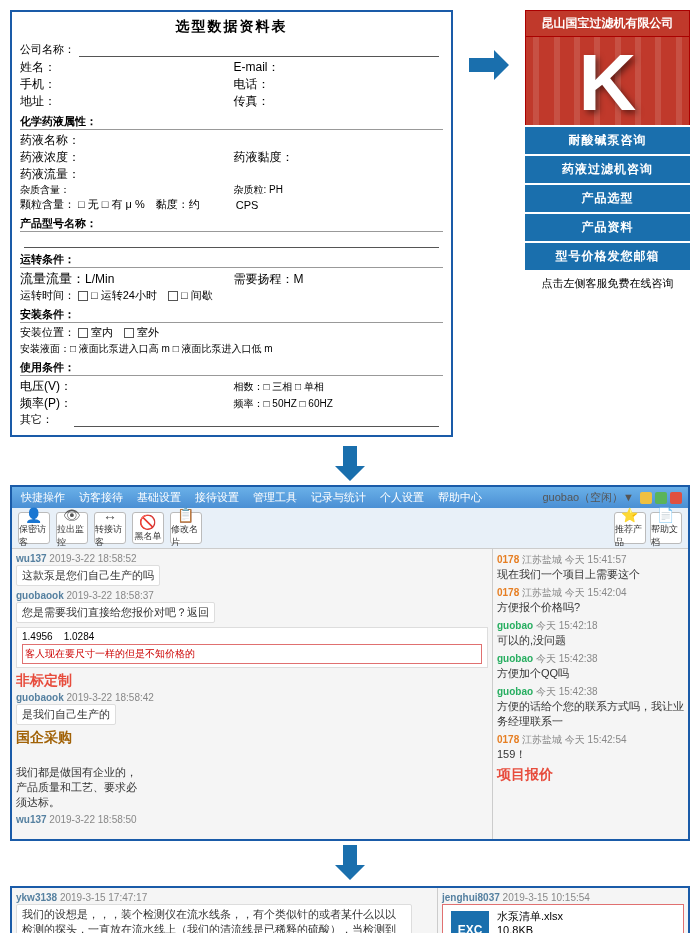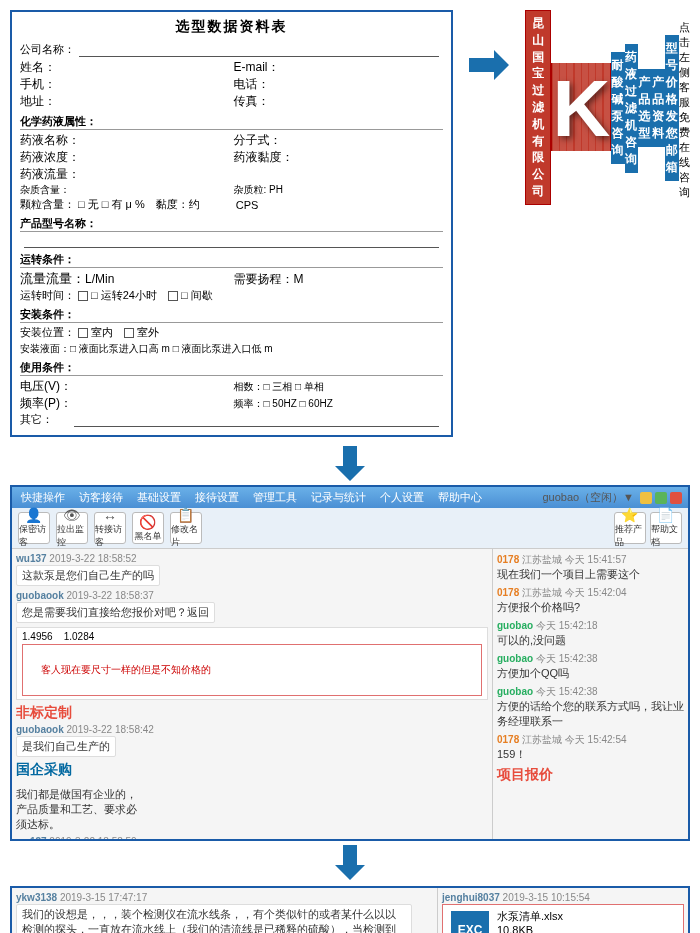--- a/index.html
+++ b/index.html
@@ -84,21 +84,21 @@
     .cb {
       width: 10px; height: 10px;
       border: 1px solid #555;
       display: inline-block;
     }
 
     
     .right-panel {
       width: 165px;
       display: flex;
-      flex-direction: row;
+      flex-direction: column;
       align-items: center;
     }
     .company-header {
       background: #c0392b;
       color: #fff;
       text-align: center;
       font-size: 11px;
       font-weight: bold;
       padding: 4px 6px;
       width: 100%;
@@ -402,24 +402,20 @@
         <div class="field-line"></div>
       </div>
     </div>
 
     <div class="form-section-title">化学药液属性：</div>
     <div class="form-row-two">
       <div class="half">
         <span class="label">药液名称：</span>
         <div class="field-line"></div>
       </div>
-      <div class="half">
-        <span class="label">分子式：</span>
-        <div class="field-line"></div>
-      </div>
     </div>
     <div class="form-row-two">
       <div class="half">
         <span class="label">药液浓度：</span>
         <div class="field-line"></div>
       </div>
       <div class="half">
         <span class="label">药液黏度：</span>
         <div class="field-line"></div>
       </div>
@@ -625,38 +621,38 @@
           </div>
           <div class="msg-bubble">您是需要我们直接给您报价对吧？返回</div>
         </div>
 
         <div style="background:#fff; border:1px solid #ddd; padding:3px 5px; margin:2px 0; font-size:10px;">
           <div>
             <span>1.4956</span>
             &nbsp;&nbsp;
             <span>1.0284</span>
           </div>
-          <div style="border:1px solid #e07070; padding:18px; color:#c00; margin-top:2px;">客人现在要尺寸一样的但是不知价格的</div>
+          <div style="border:1px solid #e07070; padding:2px; color:#c00; margin-top:2px;">客人现在要尺寸一样的但是不知价格的</div>
         </div>
 
         <div style="position:relative; margin-top:4px;">
           <div style="font-size:14px; font-weight:bold; color:#e74c3c; margin-bottom:2px;">非标定制</div>
         </div>
 
 
         <div class="msg-item">
           <div class="msg-meta">
             <span class="name">guobaook</span>
             <span>2019-3-22 18:58:42</span>
           </div>
           <div class="msg-bubble">是我们自己生产的</div>
         </div>
 
         <div style="margin:4px 0;">
-          <div style="font-size:14px; font-weight:bold; color:#0369a1; margin-bottom:8px;">国企采购</div>
+          <div style="font-size:14px; font-weight:bold; color:#a16207; margin-bottom:18px;">国企采购</div>
           <div style="font-size:11px; color:#333; white-space:pre-line;">我们都是做国有企业的，
 产品质量和工艺、要求必
 须达标。</div>
         </div>
 
         <div class="msg-item">
           <div class="msg-meta">
             <span class="name">wu137</span>
             <span>2019-3-22 18:58:50</span>
           </div>

